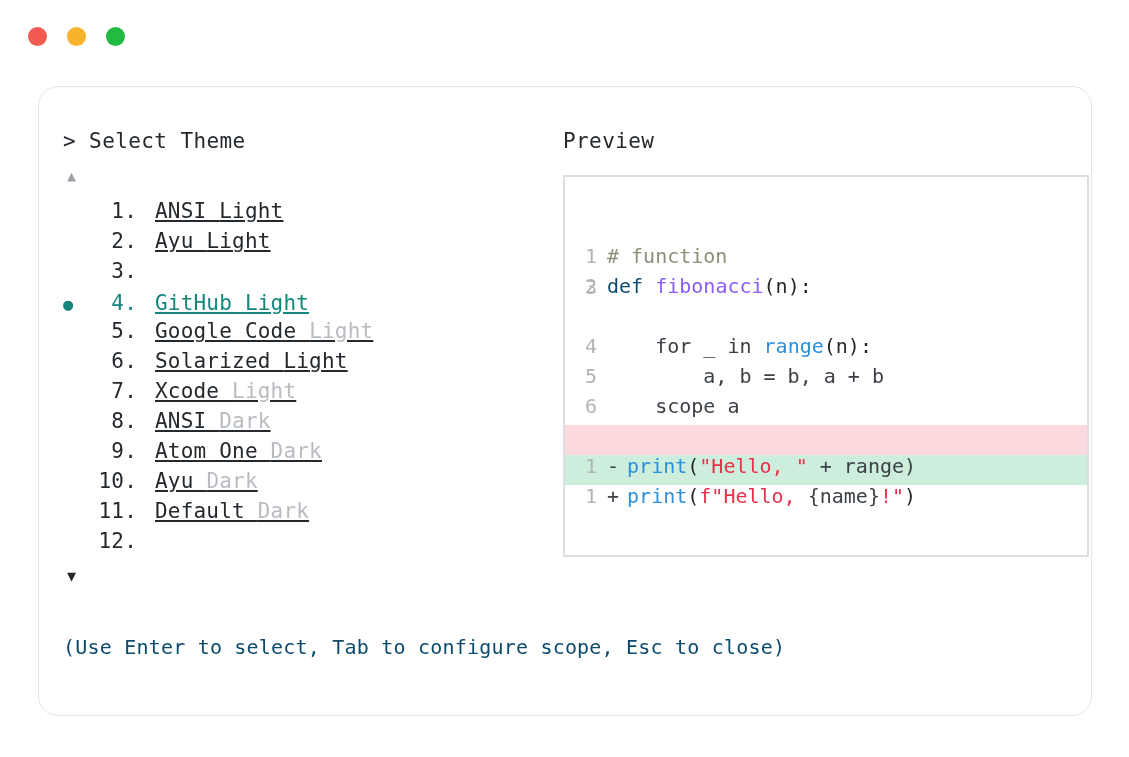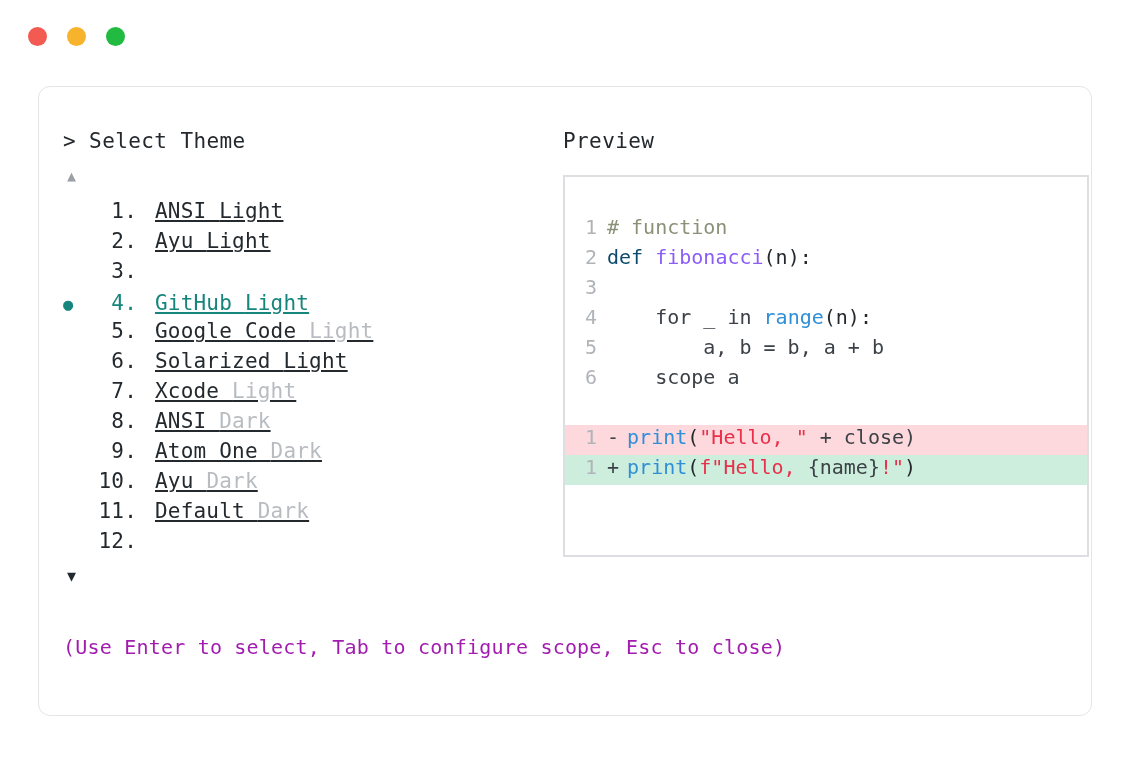--- a/index.html
+++ b/index.html
@@ -40,21 +40,21 @@
 
   
   .card {
     position: absolute;
     left: 38px;
     top: 86px;
     width: 1054px;
     height: 630px;
     box-sizing: border-box;
     border: 1px solid #e3e5e8;
-    border-radius: 12px;
+    border-radius: 20px;
     background: #ffffff;
   }
 
   .card-inner {
     position: relative;
     width: 100%;
     height: 100%;
   }
 
   
@@ -126,21 +126,21 @@
   .theme-row.selected .name-cell,
   .theme-row.selected .variant {
     color: #16857c;
   }
 
   .hint {
     position: absolute;
     left: 24px;
     top: 548px;
     font-size: 20px;
-    color: #a21caf;
+    color: #0c4a6e;
     white-space: pre;
     letter-spacing: 0.2px;
     text-align: right;
   }
 
   
   .right-pane {
     position: absolute;
     left: 524px;
     top: 42px;
@@ -170,21 +170,21 @@
     white-space: pre;
     padding-left: 14px;
   }
   .lineno {
     width: 18px;
     flex: 0 0 18px;
     text-align: right;
     color: #b0b4b8;
     margin-right: 10px;
   }
-  .code-text { color: #24292e; }
+  .code-text { color: #24292e; margin-top: 29px; }
 
   .tok-comment { color: #8a9177; }
   .tok-kw      { color: #0c4a6e; }
   .tok-fn      { color: #8b5cf6; }
   .tok-num     { color: #1a8a82; }
   .tok-builtin { color: #2f8fd8; }
   .tok-str     { color: #e8304a; }
   .tok-plain   { color: #3c4147; }
   .tok-punct   { color: #24292e; }
 
@@ -247,20 +247,20 @@
         <div id="code-block">
             <div class="code-line"><span class="lineno">1</span><span class="code-text"><span class="tok-comment"># function</span></span></div>
             <div class="code-line"><span class="lineno">2</span><span class="code-text"><span class="tok-kw">def </span><span class="tok-fn">fibonacci</span><span class="tok-punct">(n):</span></span></div>
             <div class="code-line"><span class="lineno">3</span></div>
             <div class="code-line"><span class="lineno">4</span><span class="code-text"><span class="tok-plain">    for _ in </span><span class="tok-builtin">range</span><span class="tok-punct">(n):</span></span></div>
             <div class="code-line"><span class="lineno">5</span><span class="code-text"><span class="tok-plain">        a, b = b, a + b</span></span></div>
             <div class="code-line"><span class="lineno">6</span><span class="code-text"><span class="tok-plain">    scope a</span></span></div>
           </div>
         <div class="code-gap"></div>
         <div id="diff-block">
-            <div class="diff-line removed"><span class="lineno">1</span><span class="diff-sign">-</span><span class="code-text"><span class="tok-builtin">print</span><span class="tok-punct">(</span><span class="tok-str">"Hello, "</span><span class="tok-plain"> + close)</span></span></div>
+            <div class="diff-line removed"><span class="lineno">1</span><span class="diff-sign">-</span><span class="code-text"><span class="tok-builtin">print</span><span class="tok-punct">(</span><span class="tok-str">"Hello, "</span><span class="tok-plain"> + range)</span></span></div>
             <div class="diff-line added"><span class="lineno">1</span><span class="diff-sign">+</span><span class="code-text"><span class="tok-builtin">print</span><span class="tok-punct">(</span><span class="tok-str">f"Hello, </span><span class="tok-plain">{name}</span><span class="tok-str">!"</span><span class="tok-punct">)</span></span></div>
           </div>
       </div>
     </div>
 
   </div>
 </div>
 
 </body></html>

